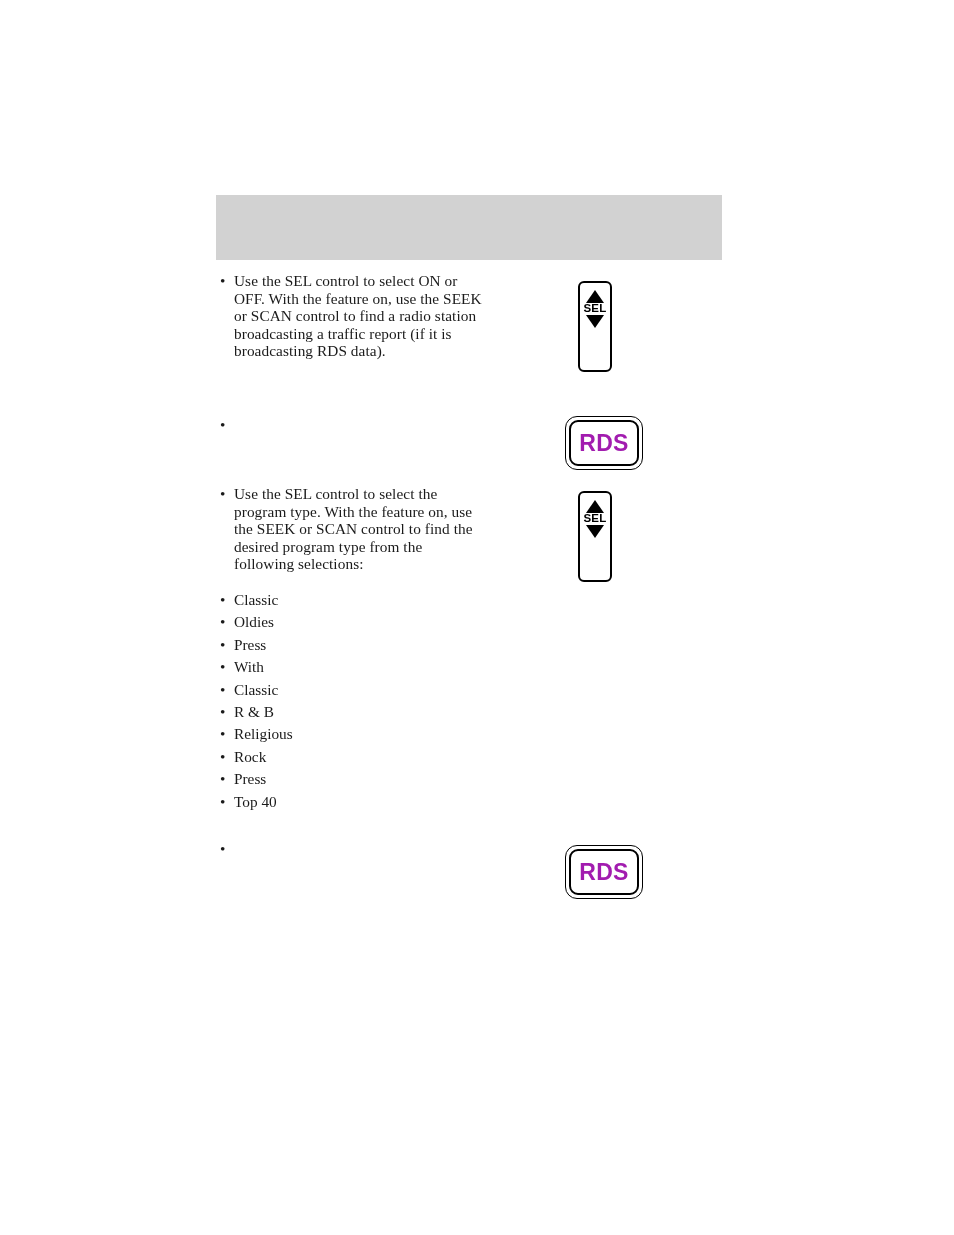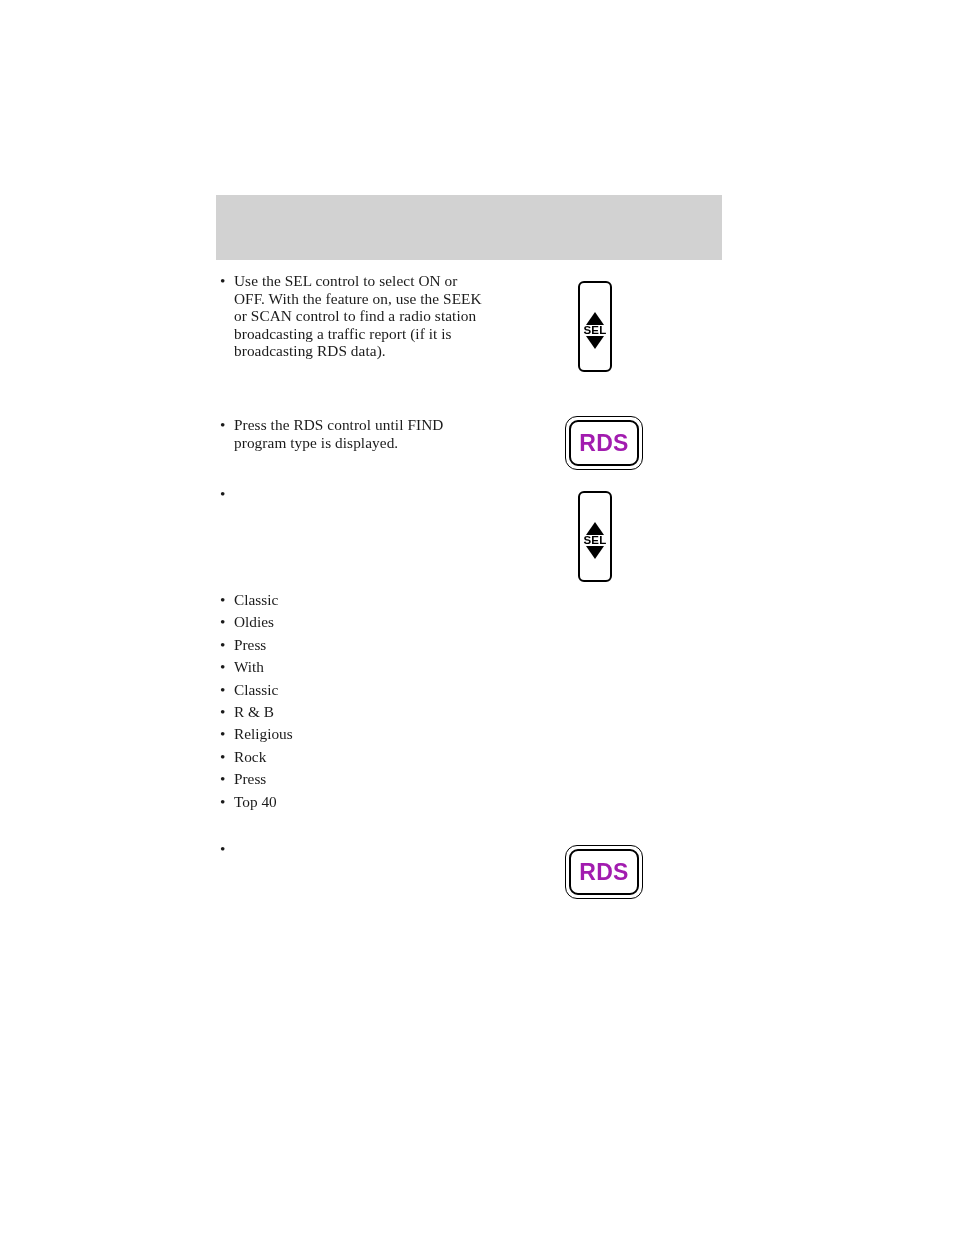--- a/index.html
+++ b/index.html
@@ -90,21 +90,21 @@
   .sel-btn {
     width: 34px;
     height: 91px;
     box-sizing: border-box;
     border: 2.5px solid #000;
     border-radius: 6px;
     background: #fff;
     display: flex;
     flex-direction: column;
     align-items: center;
-    justify-content: flex-end;
+    justify-content: flex-start;
     padding: 7px 0 21px 0;
   }
   .tri {
     width: 0;
     height: 0;
     border-left: 9px solid transparent;
     border-right: 9px solid transparent;
   }
   .tri-up {
     border-bottom: 13px solid #000;
@@ -163,27 +163,27 @@
     <div class="row" style="position:absolute; left:0; top:0; width:506px;">
       <div class="bullet-para">
         <span class="dot">•</span>
         <span>Use the SEL control to select ON or OFF. With the feature on, use the SEEK or SCAN control to find a radio station broadcasting a traffic report (if it is broadcasting RDS data).</span>
       </div>
     </div>
 
     <div class="row" style="position:absolute; left:0; top:144px; width:506px;">
       <div class="bullet-para">
         <span class="dot">•</span>
-        <span>Press the RDS control until FIND program type is displayed.</span>
       </div>
     </div>
 
     <div class="row" style="position:absolute; left:0; top:213px; width:506px;">
       <div class="bullet-para">
         <span class="dot">•</span>
+        <span>Use the SEL control to select the program type. With the feature on, use the SEEK or SCAN control to find the desired program type from the following selections:</span>
       </div>
     </div>
 
     <ul class="simple-list" style="position:absolute; left:0; top:317px; width:260px;">
       <li>
         <span class="dot">•</span>
         <span>Classic</span>
       </li>
       <li>
         <span class="dot">•</span>

